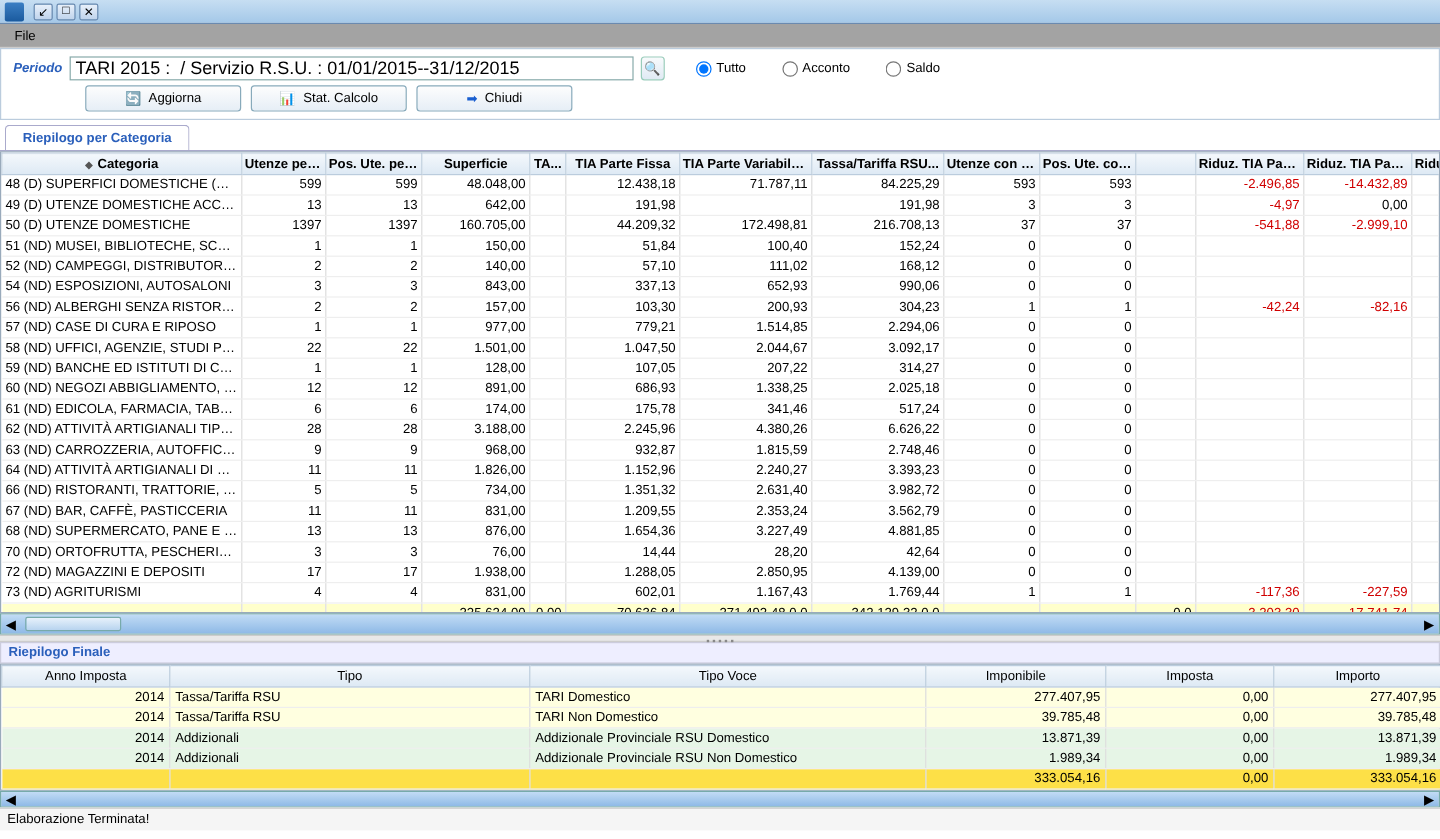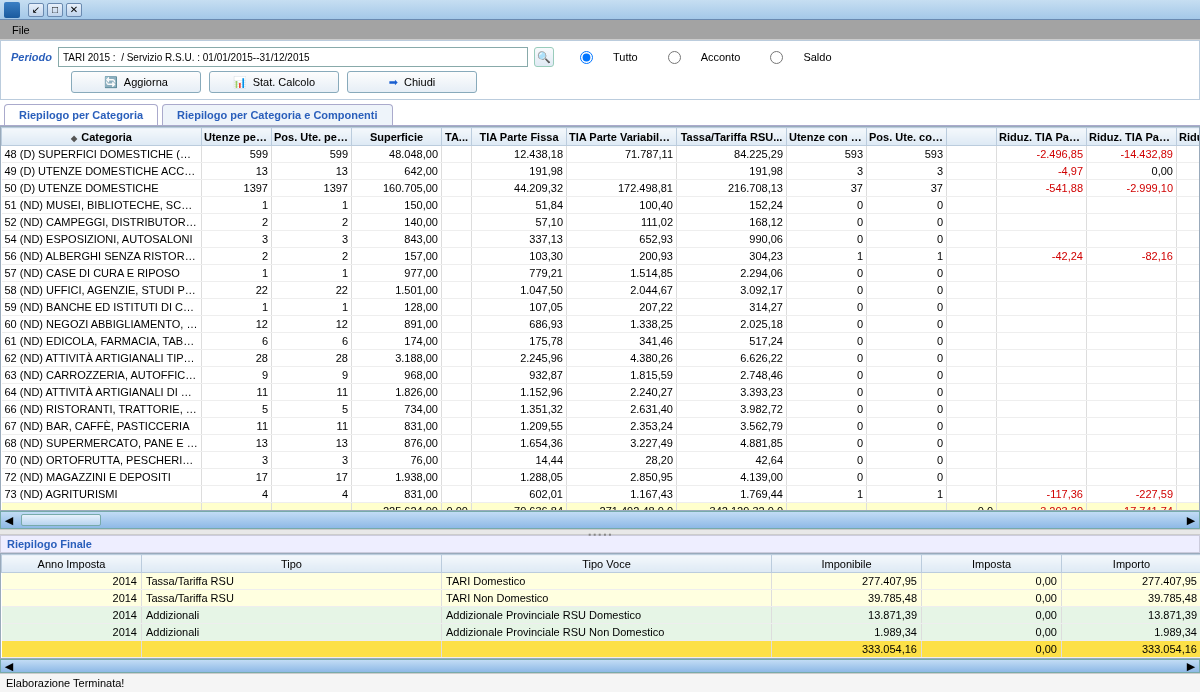--- a/index.html
+++ b/index.html
@@ -7,24 +7,24 @@
   .title-bar { height: 20px; background: linear-gradient(#c6def2, #a4c8e8); border-bottom: 1px solid #6a8ab0; display: flex; align-items: center; padding: 0 4px; }
   .title-bar .app-icon { width: 16px; height: 16px; background: linear-gradient(#3b7fc4,#1a5a9e); border-radius:2px; margin-right:8px; }
   .title-bar .title { flex: 1; text-align: center; font-weight: bold; font-size: 12px; }
   .title-bar .win-btns { display:flex; gap:3px; }
   .title-bar .win-btn { width:16px; height:14px; background:linear-gradient(#e8f0fa,#c0d4ec); border:1px solid #6a8ab0; border-radius:2px; display:flex; align-items:center; justify-content:center; font-size:10px; cursor:pointer;}
   .menu-bar { height:20px; border-bottom:1px solid #ccc; padding:2px 6px; background:#a3a3a3;}
   .menu-item { display:inline-block; padding:2px 6px; cursor:pointer;}
   .filter-panel { padding:6px 10px; border:1px solid #bcd;}
   .filter-row { display:flex; align-items:center; gap:6px; margin-bottom:4px;}
   .lbl-periodo { color:#2a5fbb; font-weight:bold;font-style:italic;}
-  .period-input { width:470px; height:20px; border:1px solid #8aa; padding:1px 4px; font-size:10px;}
+  .period-input { width:470px; height:20px; border:1px solid #8aa; padding:1px 4px; font-size:15px;}
   .icon-btn { width:20px; height:20px; border:1px solid #9cb; background:linear-gradient(#f8fafc,#e0eaf4); border-radius:3px; display:flex; align-items:center; justify-content:center; cursor:pointer;}
   .radio-group { display:flex; gap:30px; margin-left:20px;}
-  .radio-opt { display:flex; align-items:center; gap:20px;}
+  .radio-opt { display:flex; align-items:center; gap:4px;}
   .btn-row { display:flex; gap:8px; margin-left:60px;}
   .tb-btn { width:130px; height:22px; border:1px solid #8ab; border-radius:3px; background:linear-gradient(#fdfdfd,#e6eef6); display:flex; align-items:center; justify-content:center; gap:6px; cursor:pointer;}
   .tb-btn .ico { font-size:11px;}
   .tabs { display:flex; padding:4px 4px 0 4px; background:#fff; border-bottom:1px solid #aac;}
   .tab { padding:4px 14px; border:1px solid #aac; border-bottom:none; margin-right:4px; border-radius:4px 4px 0 0; cursor:pointer; background:#eef4fa; color:#2a5fbb; font-weight:bold;}
   .tab.active { background:#fff;}
   .grid-wrap { height:385px; overflow:hidden; border:1px solid #9ab; position:relative;}
   .grid { width:100%; border-collapse:collapse; table-layout:fixed;}
   .grid th { background:linear-gradient(#f4f8fc,#dde9f4); border:1px solid #bcd; padding:2px; font-weight:bold; font-size:11px; white-space:nowrap; overflow:hidden; text-overflow:ellipsis; height:18px;}
   .grid td { border-right:1px solid #ddd; border-bottom:1px solid #eee; padding:1px 3px; white-space:nowrap; overflow:hidden; text-overflow:ellipsis; height:17px;}
@@ -94,21 +94,20 @@
       </div>
     <div class="tb-btn">
         <span class="ico" style="color:#1a5fd0;">➡</span>
         <span>Chiudi</span>
       </div>
   </div>
 </div>
 
 <div class="tabs">
   <div class="tab active">Riepilogo per Categoria</div>
-  <div class="tab">Riepilogo per Categoria e Componenti</div>
 </div>
 
 <div class="grid-wrap">
   <table class="grid">
     <colgroup>
       <col style="width:200px">
         <col style="width:70px">
         <col style="width:80px">
         <col style="width:90px">
       <col style="width:30px">

